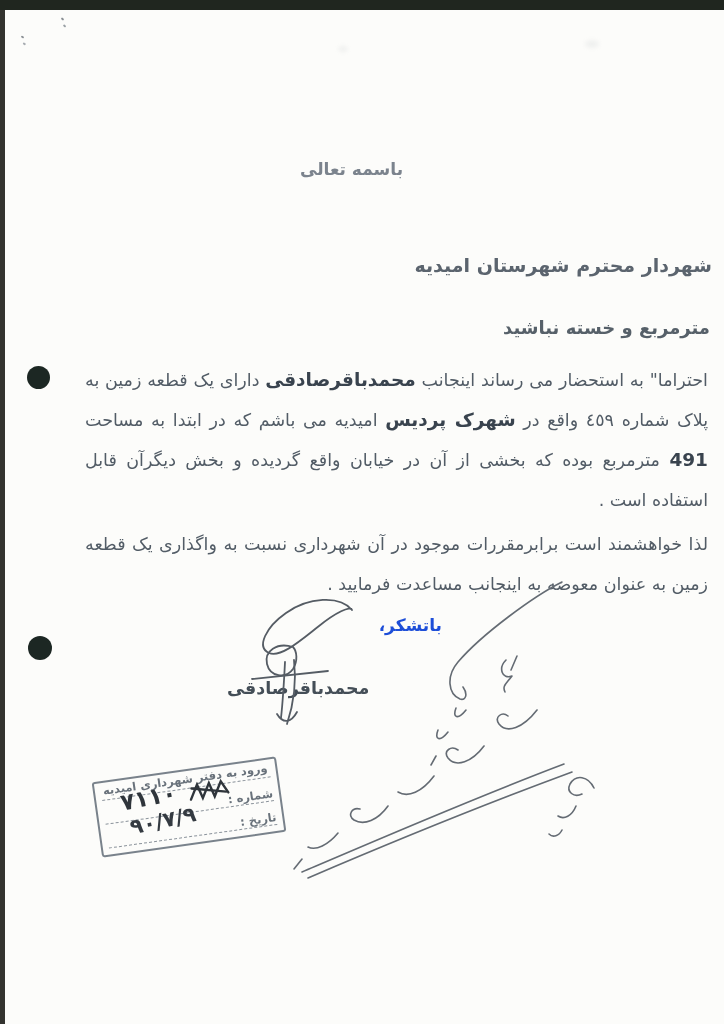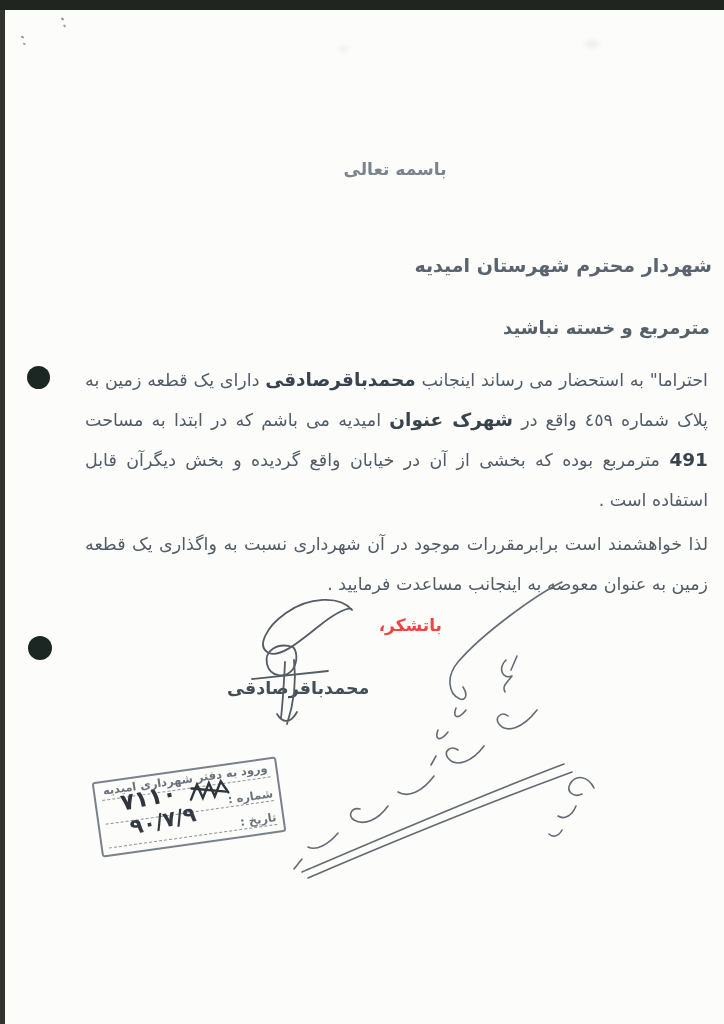--- a/index.html
+++ b/index.html
@@ -15,33 +15,33 @@
   .hole1{left:27px;top:366px;width:23px;height:23px;}
   .hole2{left:28px;top:636px;width:24px;height:24px;}
 
   .speck{position:absolute;background:#8a8f94;border-radius:1px;}
   .speck1{left:61px;top:18px;width:3px;height:2px;transform:rotate(40deg);box-shadow:6px 4px 0 #9aa0a5;}
   .speck2{left:21px;top:36px;width:3px;height:2px;transform:rotate(30deg);box-shadow:5px 5px 0 #a8adb2;}
   .smudge{position:absolute;background:#9aa0a6;border-radius:50%;opacity:.12;filter:blur(2px);}
 
   .fa{direction:rtl;unicode-bidi:embed;}
 
-  .invocation{position:absolute;left:300px;top:159px;width:190px;text-align:center;
+  .invocation{position:absolute;left:300px;top:159px;width:190px;text-align:left;
     font-size:17px;font-weight:bold;color:#7b838d;letter-spacing:.5px;}
   .recipient{position:absolute;right:12px;top:254px;font-size:19px;font-weight:bold;
     color:#5b646e;white-space:nowrap;margin-left:48px;}
   .salutation{position:absolute;right:14px;top:317px;font-size:18px;font-weight:bold;
     color:#566069;white-space:nowrap;}
 
   .body-block{position:absolute;right:16px;left:85px;top:360px;direction:rtl;
     text-align:justify;font-size:17.5px;line-height:40px;color:#525c66;}
   .body-block p{margin:0 0 4px 0;}
   .body-block b{color:#39434e;font-size:18.5px;}
 
-  .closing{position:absolute;right:282px;top:615px;font-size:17px;font-weight:bold;color:#ef4444;}
+  .closing{position:absolute;right:282px;top:615px;font-size:17px;font-weight:bold;color:#1d4ed8;}
   .signatory{position:absolute;left:227px;top:678px;font-size:17.5px;font-weight:bold;color:#444e57;}
 
   .ink{position:absolute;pointer-events:none;}
   .ink path{fill:none;stroke:#646b73;stroke-width:1.6;stroke-linecap:round;stroke-linejoin:round;}
   .ink .dark{stroke:#555c64;stroke-width:1.8;}
 
   
   .stamp{position:absolute;left:96px;top:769px;width:186px;height:76px;
     transform:rotate(-8deg);border:2px solid #79828b;border-radius:3px;
     direction:rtl;color:#69727b;padding:1px 6px 0 6px;box-sizing:border-box;background:rgba(255,255,255,.0);}
@@ -75,21 +75,21 @@
   <div class="smudge" style="left:585px;top:40px;width:14px;height:8px;"></div>
   <div class="smudge" style="left:338px;top:46px;width:10px;height:6px;"></div>
 
   <div class="invocation fa">باسمه تعالی</div>
 
   <div class="recipient fa">شهردار محترم شهرستان امیدیه</div>
 
   <div class="salutation fa">مترمربع و خسته نباشید</div>
 
   <div class="body-block">
-    <p><span>احتراما" به استحضار می رساند اینجانب </span><b>محمدباقرصادقی</b><span> دارای یک قطعه زمین به پلاک شماره ٤٥٩ واقع در </span><b>شهرک عنوان</b><span> امیدیه می باشم که در ابتدا به مساحت </span><b>491</b><span> مترمربع بوده که بخشی از آن در خیابان واقع گردیده و بخش دیگرآن قابل استفاده است .</span></p>
+    <p><span>احتراما" به استحضار می رساند اینجانب </span><b>محمدباقرصادقی</b><span> دارای یک قطعه زمین به پلاک شماره ٤٥٩ واقع در </span><b>شهرک پردیس</b><span> امیدیه می باشم که در ابتدا به مساحت </span><b>491</b><span> مترمربع بوده که بخشی از آن در خیابان واقع گردیده و بخش دیگرآن قابل استفاده است .</span></p>
     <p>لذا خواهشمند است برابرمقررات موجود در آن شهرداری نسبت به واگذاری یک قطعه زمین به عنوان معوضه به اینجانب مساعدت فرمایید .</p>
   </div>
 
   <div class="closing fa">باتشکر،</div>
   <div class="signatory fa">محمدباقرصادقی</div>
 
   <svg class="ink" style="left:205px;top:585px;" width="165" height="150" viewBox="205 585 165 150">
     <path class="dark" d="M352,610 C340,595 308,597 286,613 C266,627 256,647 269,653 C281,658 301,640 319,626 C335,613 351,605 352,610"></path>
     <path class="dark" d="M293,647 C277,642 264,651 267,664 C270,677 286,679 293,669 C298,661 297,651 293,647"></path>
     <path class="dark" d="M285,662 C284,682 283,700 281,718"></path>

